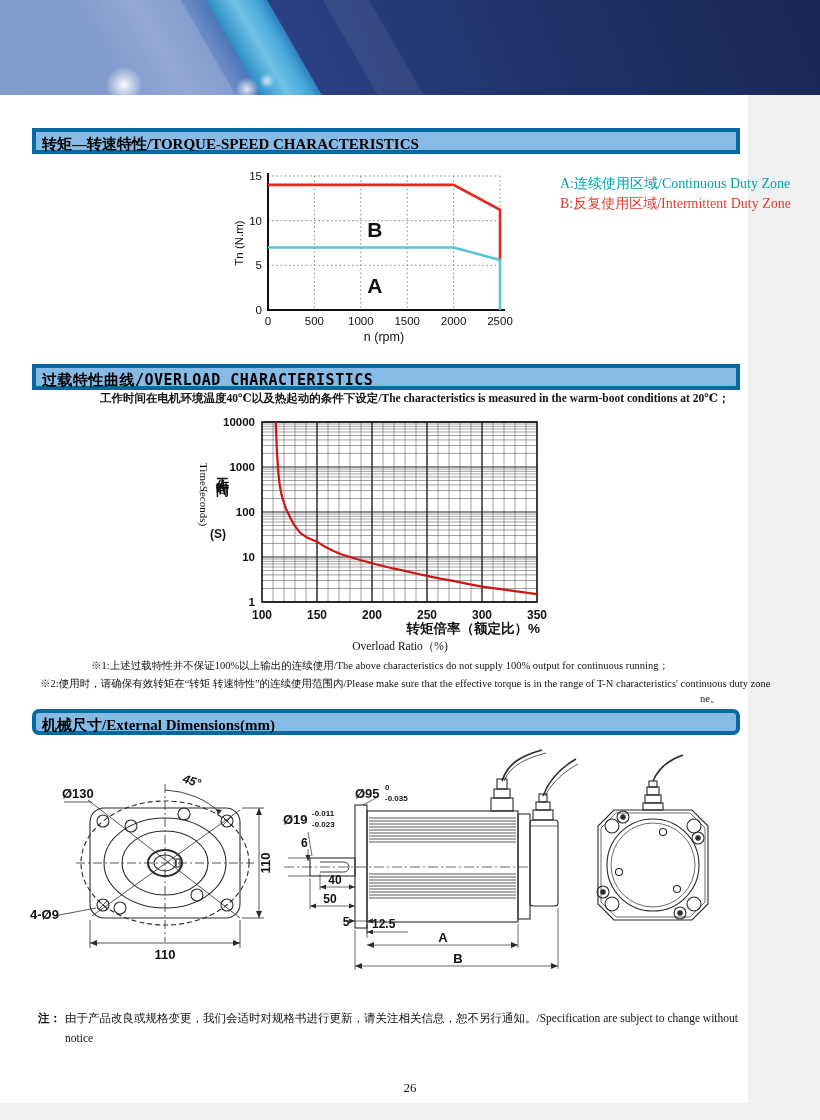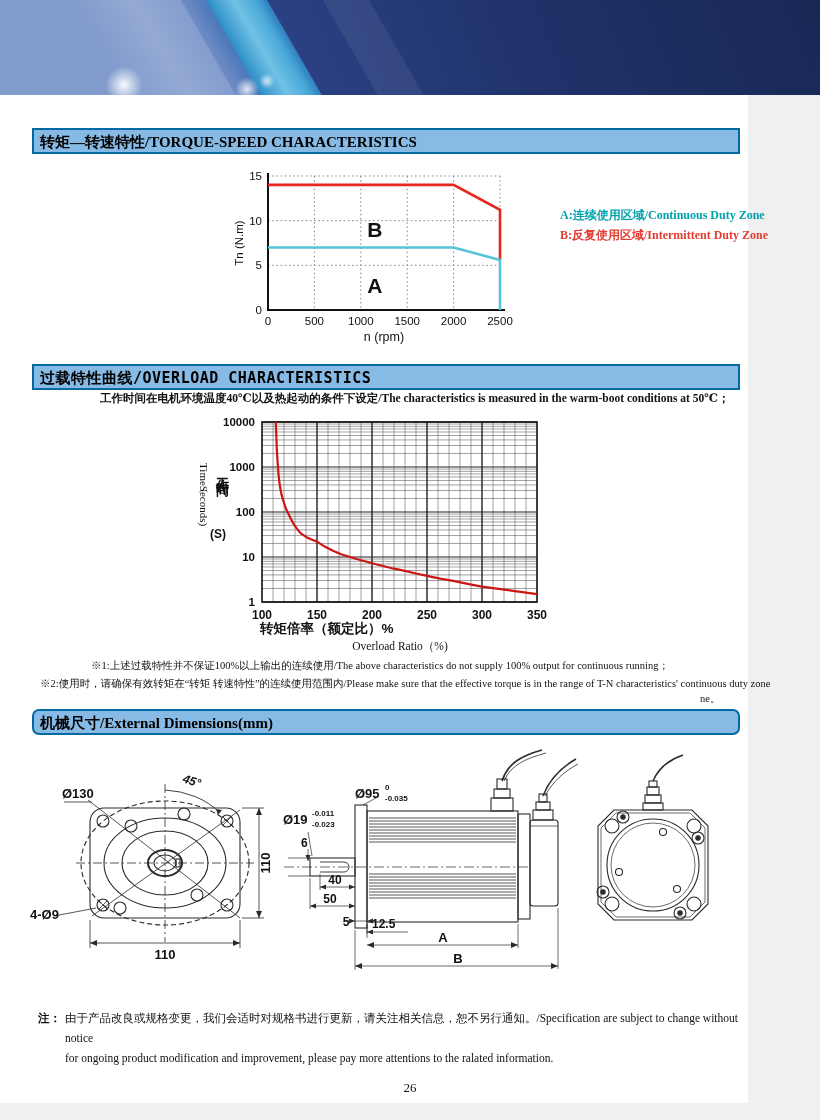--- a/index.html
+++ b/index.html
@@ -18,38 +18,38 @@
   .bnr-mid{left:178px;width:26px;background:linear-gradient(to right,#6f8cc5,#4a77b9);}
   .bnr-cyan{left:203px;width:61px;background:linear-gradient(to right,#2e8ec6,#70c2e6 45%,#49a8d8 80%,#2f7fc0);}
   .bnr-dark{left:264px;width:640px;background:linear-gradient(100deg,#2a4184 0%,#20336b 35%,#1a2b5b 70%,#172650 100%);}
   .bnr-dark2{left:320px;width:46px;background:rgba(255,255,255,0.07);}
   .glow{position:absolute;border-radius:50%;background:radial-gradient(circle,rgba(255,255,255,0.95) 0%,rgba(255,255,255,0) 70%);}
   .glow.g1{left:105px;top:66px;width:38px;height:38px;}
   .glow.g2{left:235px;top:77px;width:24px;height:24px;opacity:.85;}
   .glow.g3{left:259px;top:73px;width:16px;height:16px;opacity:.75;}
   
   .bar{position:absolute;left:32px;width:708px;height:26px;background:#87bae4;
-    border:2px solid #0369a1;box-sizing:border-box;
+    border:4px solid #0369a1;box-sizing:border-box;
     font-family:"Liberation Serif","DejaVu Serif",serif;font-weight:bold;font-size:15px;
     line-height:24px;padding-left:6px;color:#000;}
   .bar1{top:128px;}
   .bar2{top:364px;font-family:"DejaVu Sans Mono","Liberation Mono",monospace;letter-spacing:.5px;}
   .bar3{top:709px;border-radius:7px;}
   
   #chart1{position:absolute;left:232px;top:162px;}
   .legend{position:absolute;left:560px;top:174px;font-family:"Liberation Serif","DejaVu Serif",serif;
-    font-weight:bold;font-size:12px;line-height:20px;white-space:nowrap;margin-top:31px;}
+    font-weight:normal;font-size:14px;line-height:20px;white-space:nowrap;}
   .subtitle{position:absolute;left:100px;top:391px;font-size:11.5px;
     font-family:"Liberation Serif","DejaVu Serif",serif;font-weight:600;}
   #chart2{position:absolute;left:190px;top:408px;}
   .y2l-en{position:absolute;left:196px;top:463px;writing-mode:vertical-rl;font-size:11px;
     font-family:"Liberation Serif","DejaVu Serif",serif;}
   .y2l-cn{position:absolute;left:213px;top:467px;writing-mode:vertical-rl;font-size:13px;font-weight:bold;letter-spacing:2px;}
   .y2l-s{position:absolute;left:210px;top:527px;font-size:12px;font-weight:bold;}
-  .xl1{position:absolute;left:260px;top:620px;width:280px;text-align:left;font-size:13.5px;font-weight:bold;}
+  .xl1{position:absolute;left:260px;top:620px;width:280px;text-align:right;font-size:13.5px;font-weight:bold;}
   .xl2{position:absolute;left:260px;top:639px;width:280px;text-align:center;font-size:11.5px;
     font-family:Liberation Serif, serif;}
   .note{position:absolute;font-size:10.5px;font-family:"Liberation Serif","DejaVu Serif",serif;}
   .n1{left:60px;top:659px;width:640px;text-align:center;}
   .n2{left:40px;top:677px;}
   .stray{position:absolute;left:700px;top:692px;font-size:10.5px;font-family:"Liberation Serif","DejaVu Serif",serif;}
   
   .dwg{position:absolute;}
   #front-view{left:30px;top:756px;}
   #side-view{left:278px;top:748px;}
@@ -109,21 +109,21 @@
     <text x="142.72" y="131.02666666666667" fill="#56c3d8" font-size="21" font-weight="bold" text-anchor="middle">A</text>
     <text x="152" y="179" text-anchor="middle" font-size="12.5" fill="#111">n (rpm)</text>
     <text x="11" y="81" text-anchor="middle" font-size="11.5" fill="#111" transform="rotate(-90 11 81)">Tn (N.m)</text>
   </svg>
 <div class="legend">
   <div style="color:#00a0ad;">A:连续使用区域/Continuous Duty Zone</div>
   <div style="color:#e23c32;">B:反复使用区域/Intermittent Duty Zone</div>
 </div>
 
 <div class="bar bar2">过载特性曲线/OVERLOAD CHARACTERISTICS</div>
-<div class="subtitle">工作时间在电机环境温度40℃以及热起动的条件下设定/The characteristics is measured in the warm-boot conditions at 50℃；</div>
+<div class="subtitle">工作时间在电机环境温度40℃以及热起动的条件下设定/The characteristics is measured in the warm-boot conditions at 20℃；</div>
 <svg id="chart2" class="dwg" width="380" height="230">
     <line x1="72" x2="347" y1="180.45365019512084" y2="180.45365019512084" stroke="#555" stroke-width="0.55"></line>
     <line x1="72" x2="347" y1="172.52954353761518" y2="172.52954353761518" stroke="#555" stroke-width="0.55"></line>
     <line x1="72" x2="347" y1="166.9073003902417" y2="166.9073003902417" stroke="#555" stroke-width="0.55"></line>
     <line x1="72" x2="347" y1="162.54634980487916" y2="162.54634980487916" stroke="#555" stroke-width="0.55"></line>
     <line x1="72" x2="347" y1="158.98319373273603" y2="158.98319373273603" stroke="#555" stroke-width="0.55"></line>
     <line x1="72" x2="347" y1="155.97058819935845" y2="155.97058819935845" stroke="#555" stroke-width="0.55"></line>
     <line x1="72" x2="347" y1="153.36095058536253" y2="153.36095058536253" stroke="#555" stroke-width="0.55"></line>
     <line x1="72" x2="347" y1="151.05908707523037" y2="151.05908707523037" stroke="#555" stroke-width="0.55"></line>
     <line x1="72" x2="347" y1="135.45365019512084" y2="135.45365019512084" stroke="#555" stroke-width="0.55"></line>
@@ -367,16 +367,15 @@
         <circle cx="34" cy="119" r="3.5"></circle>
         <circle cx="92" cy="136" r="3.5"></circle>
     </g>
   </g>
 </svg>
 
 <div class="footnote">
   <span class="fn-label">注：</span>
   <span class="fn-body">
     <span>由于产品改良或规格变更，我们会适时对规格书进行更新，请关注相关信息，恕不另行通知。/Specification are subject to change without notice</span><br>
-    <span>for ongoing product modification and improvement, please pay more attentions to the ralated information.</span>
   </span>
 </div>
 <div class="pagenum">26</div>
 
 </body></html>

